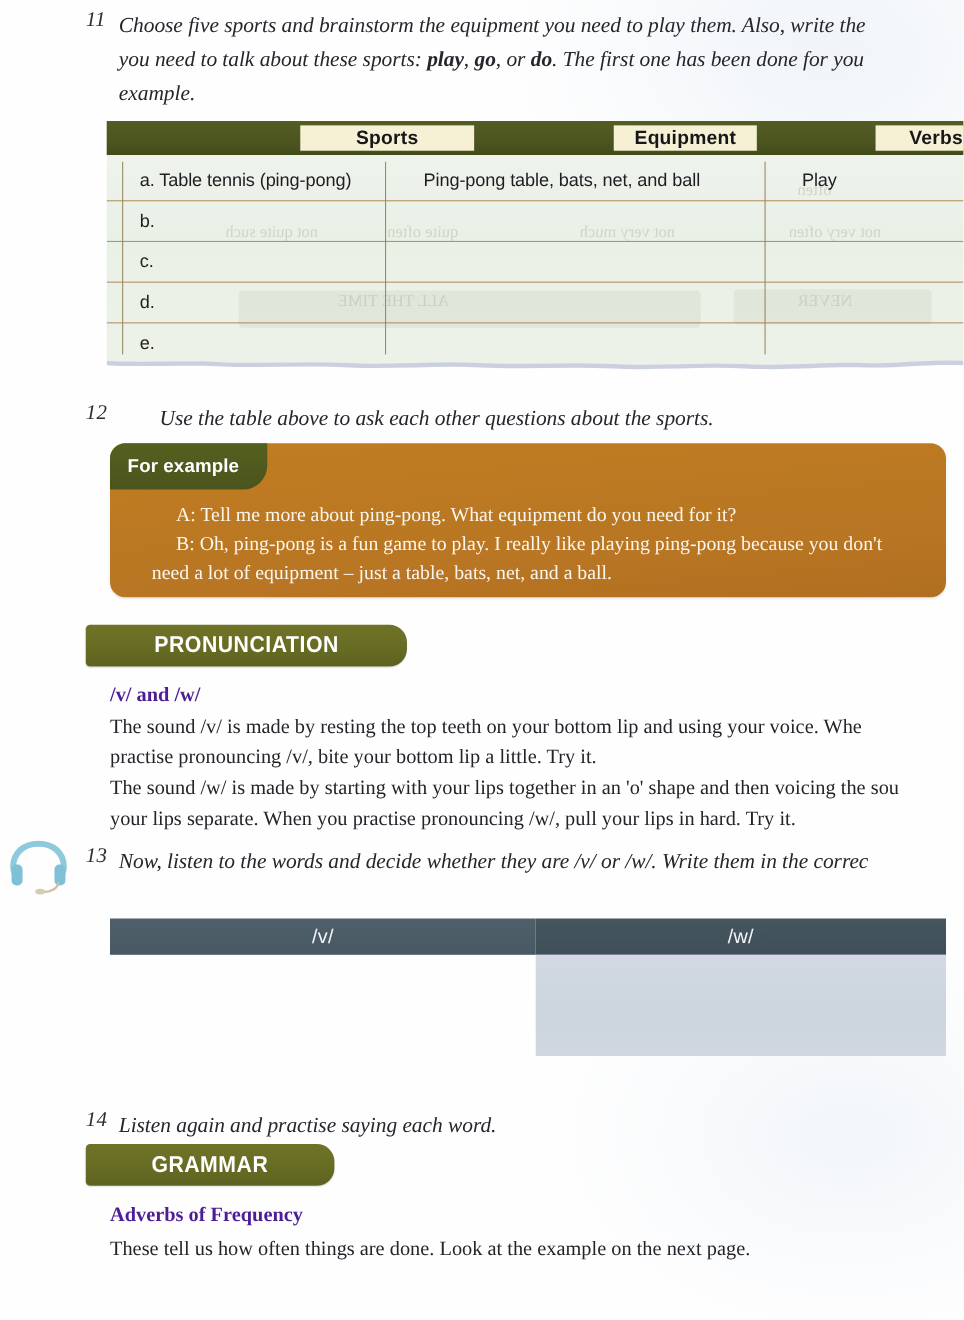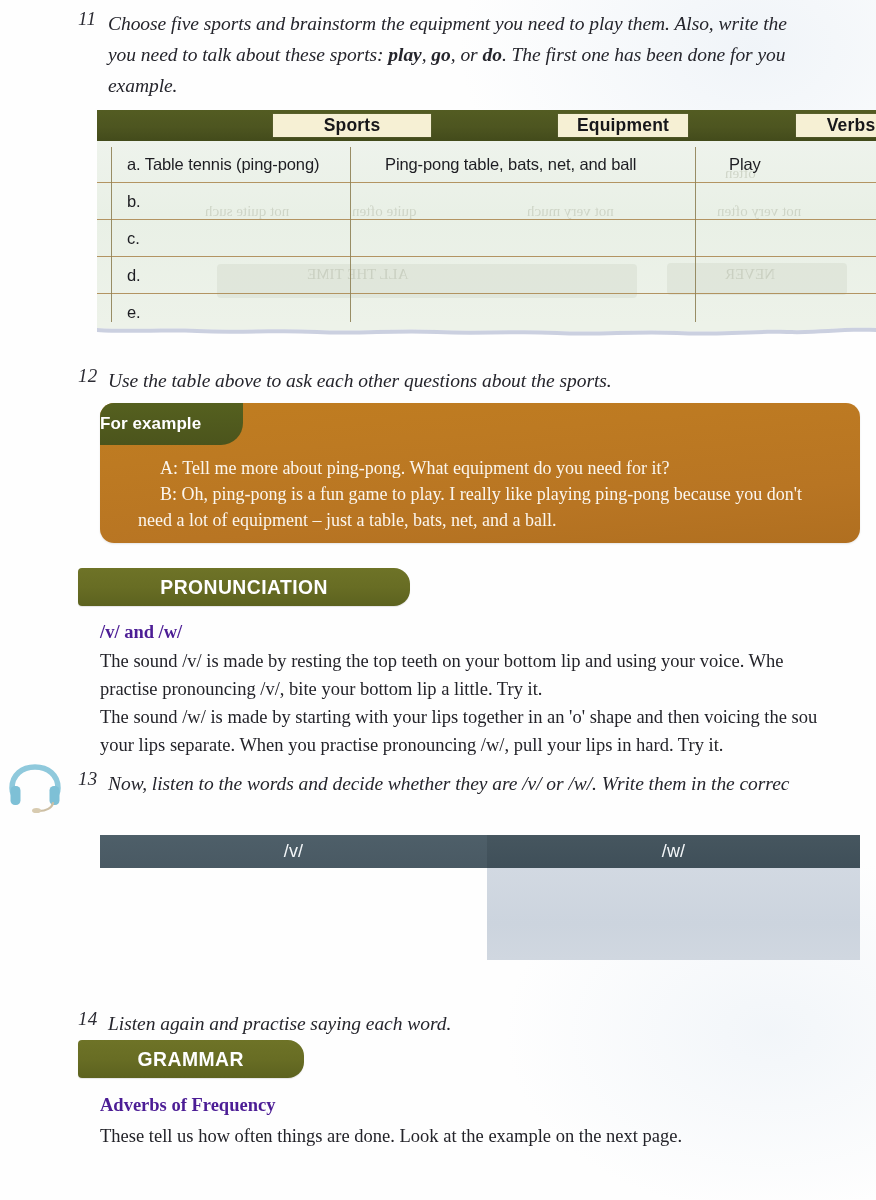--- a/index.html
+++ b/index.html
@@ -156,20 +156,21 @@
     position: absolute;
     left: 0;
     top: 0;
     width: 143px;
     height: 42px;
     border-top-left-radius: 14px;
     border-bottom-right-radius: 22px;
     background: linear-gradient(180deg, #55601f 0%, #4b541c 100%);
     display: flex;
     align-items: center;
+    padding-left: 16px;
     box-sizing: border-box;
   }
   #example-tab span {
     font-family: "Liberation Sans", sans-serif;
     font-weight: bold;
     font-size: 17px;
     color: #ffffff;
     letter-spacing: 0.1px;
   }
   .ex-dialog {
@@ -310,37 +311,37 @@
     <div class="st-cell" style="left:30px; top:125px;">d.</div>
     <div class="st-cell" style="left:30px; top:162px;">e.</div>
   </div>
 
   <svg class="st-torn" viewBox="0 0 779 16" preserveAspectRatio="none">
     <path d="M0,0 L779,0 L779,6 C740,5 720,9 690,8 C650,7 620,11 580,9 C540,7 500,11 460,9 C420,7 380,10 340,8 C300,6 260,10 220,8 C180,6 140,9 100,7 C70,5.5 30,8 0,6 Z" fill="#edf2e9"></path>
     <path d="M0,6 C30,8 70,5.5 100,7 C140,9 180,6 220,8 C260,10 300,6 340,8 C380,10 420,7 460,9 C500,11 540,7 580,9 C620,11 650,7 690,8 C720,9 740,5 779,6 L779,10 C740,9 720,13 690,12 C650,11 620,15 580,13 C540,11 500,15 460,13 C420,11 380,14 340,12 C300,10 260,14 220,12 C180,10 140,13 100,11 C70,9.5 30,12 0,10 Z" fill="#b9c0d6" opacity="0.75"></path>
   </svg>
 </div>
 
-<div class="ex" style="left:78px; top:365px;">
+<div class="ex" style="left:78px; top:365px;gap:37px;">
   <div class="ex-num">12</div>
   <div class="ex-body">Use the table above to ask each other questions about the sports.</div>
 </div>
 
 <div id="example-box">
   <div id="example-tab">
     <span>For example</span>
   </div>
   <div class="ex-dialog">
     <div class="line">A: Tell me more about ping-pong. What equipment do you need for it?</div>
     <div class="line">B: Oh, ping-pong is a fun game to play. I really like playing ping-pong because you don't</div>
     <div class="line" style="margin-left:-22px;">need a lot of equipment – just a table, bats, net, and a ball.</div>
   </div>
 </div>
 
-<div class="sec-tab" style="left:78px; top:568px; width:332px;">
+<div class="sec-tab" style="left:78px; top:568px; width:292px;">
   <span>PRONUNCIATION</span>
 </div>
 
 <div class="subhead" style="left:100px; top:622px;">/v/ and /w/</div>
 
 <div class="para" style="left:100px; top:647px;">The sound /v/ is made by resting the top teeth on your bottom lip and using your voice. Whe</div>
 <div class="para" style="left:100px; top:675px;">practise pronouncing /v/, bite your bottom lip a little. Try it.</div>
 <div class="para" style="left:100px; top:703px;">The sound /w/ is made by starting with your lips together in an 'o' shape and then voicing the sou</div>
 <div class="para" style="left:100px; top:731px;">your lips separate. When you practise pronouncing /w/, pull your lips in hard. Try it.</div>
 

